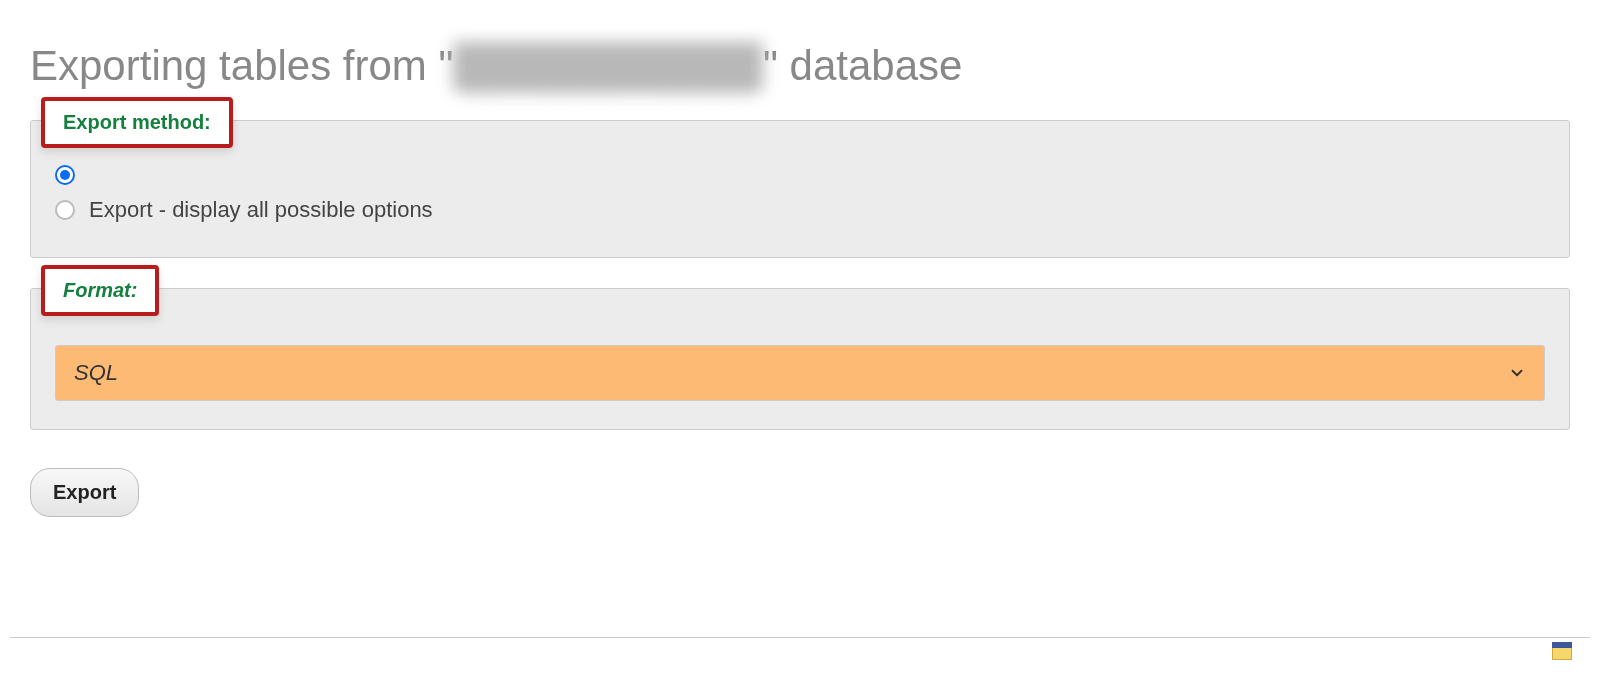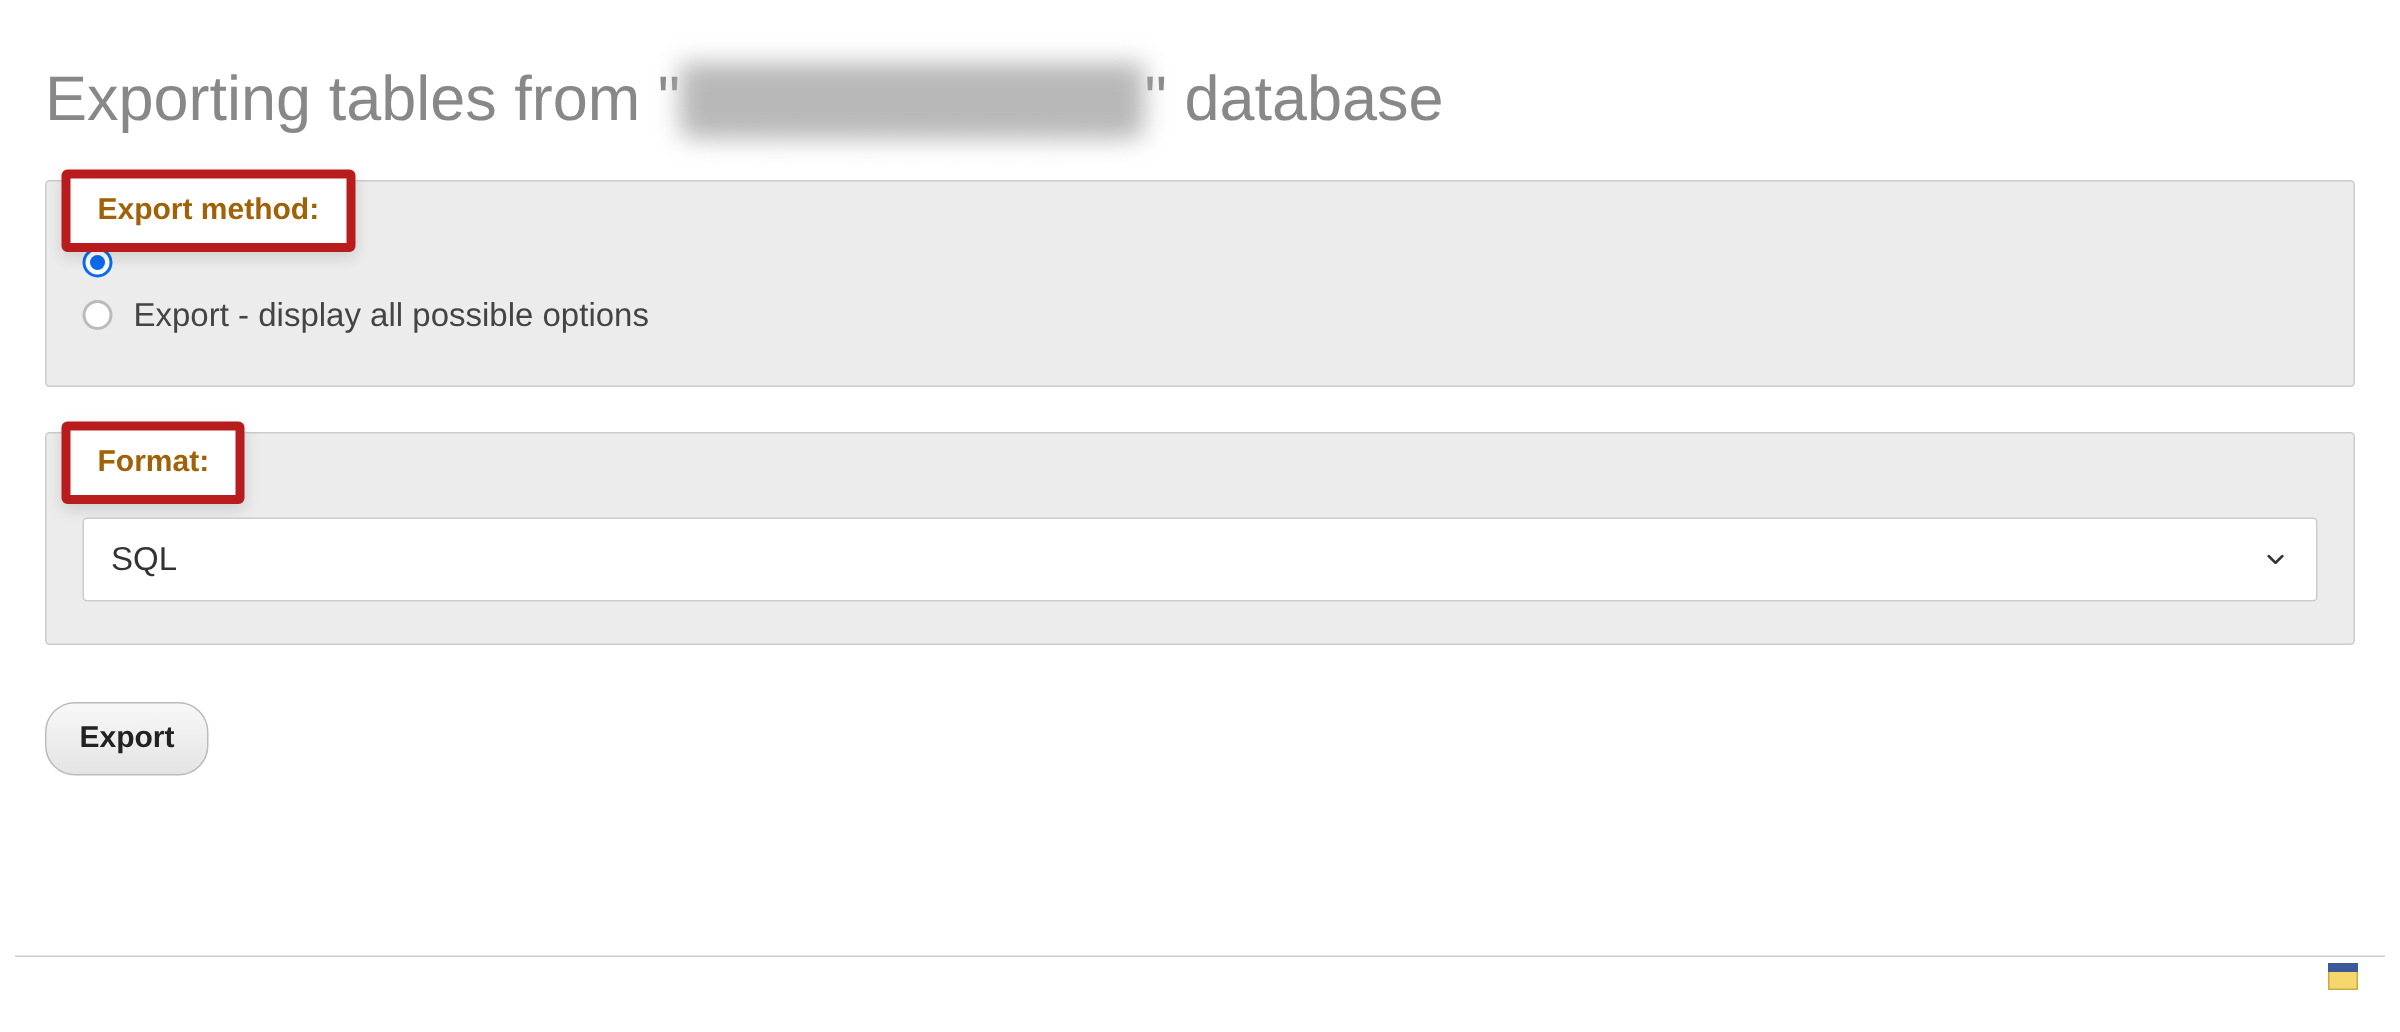--- a/index.html
+++ b/index.html
@@ -34,28 +34,27 @@
       border: 1px solid #cccccc;
       border-radius: 3px;
       background: #ececec;
       padding: 38px 24px 28px 24px;
     }
     .legend {
       position: absolute;
       top: -24px;
       left: 10px;
       background: #ffffff;
-      border: 6px solid #b91c1c;
+      border: 4px solid #b91c1c;
       border-radius: 4px;
       padding: 10px 18px;
       font-size: 20px;
       font-weight: 700;
-      color: #a16207;
+      color: #15803d;
       box-shadow: 0 4px 10px rgba(0,0,0,0.12);
-      margin-top: 16px;
     }
     .radio-row {
       display: flex;
       align-items: center;
       padding: 6px 0;
     }
     .radio {
       width: 20px;
       height: 20px;
       border-radius: 50%;
@@ -77,21 +76,21 @@
       border-radius: 50%;
       background: #0b6cf0;
       display: block;
     }
     .radio-label {
       font-size: 22px;
       color: #444444;
     }
     .select-wrap {
       position: relative;
-      background: #ffffff;
+      background: #fdba74;
       border: 1px solid #cccccc;
       border-radius: 3px;
       padding: 14px 18px;
       display: flex;
       align-items: center;
       justify-content: space-between;
       margin-top: 8px;
     }
     .select-value {
       font-size: 22px;
@@ -138,20 +137,21 @@
       background: #3b5998;
     }
     .corner-icon .bar-bot {
       flex: 1;
       background: #f5d76e;
       border: 1px solid #cfa93a;
       border-top: none;
     }
     .format-fieldset {
       padding-top: 48px;
+      font-style: italic;
     }
   </style>
 </head>
 <body>
 
 
 
 <h1 class="page-title">
   <span>Exporting tables from "</span><span class="blurred">██████████</span><span>" database</span>
 </h1>

